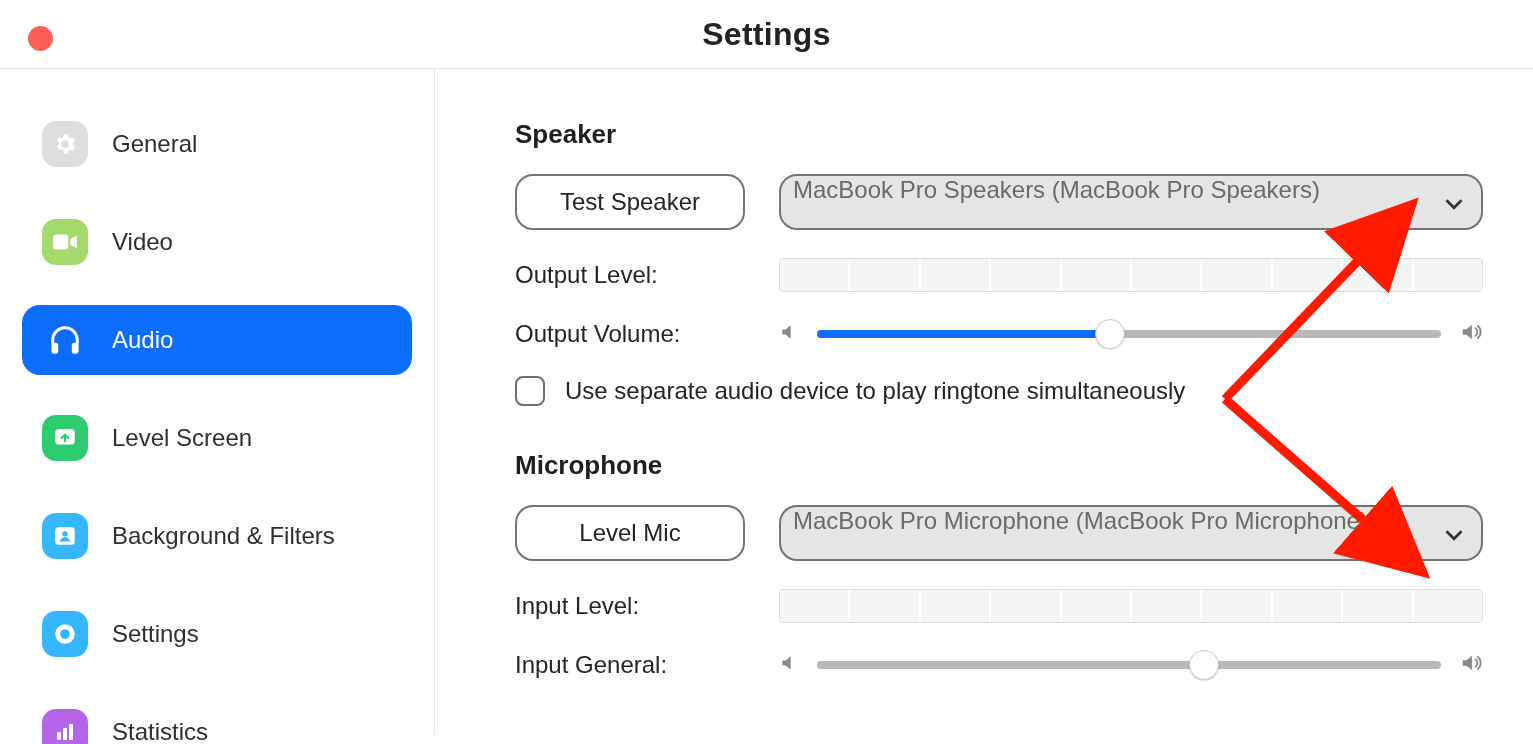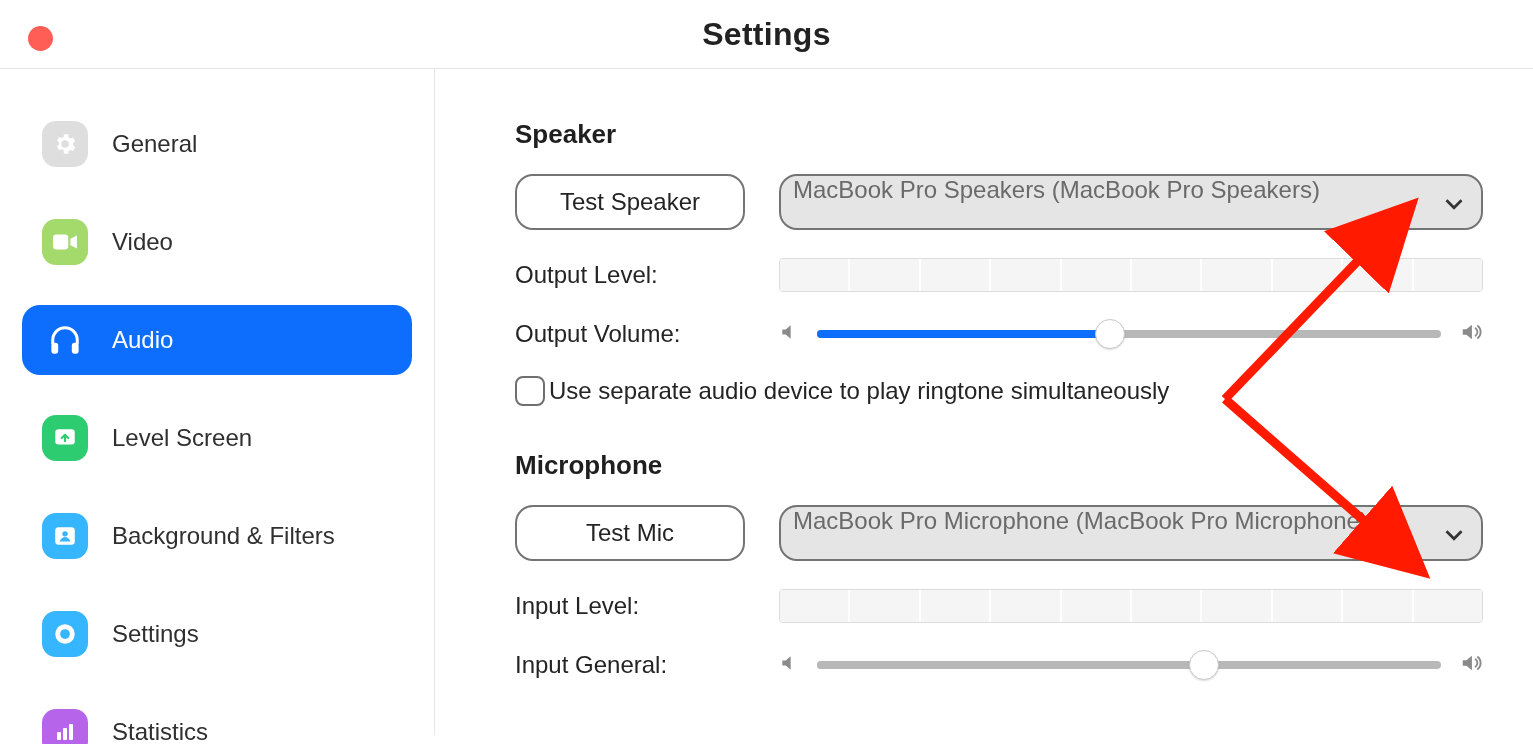--- a/index.html
+++ b/index.html
@@ -179,21 +179,21 @@
     border: 1px solid #c9c9c9;
     border-radius: 50%;
     transform: translate(-50%, -50%);
     box-shadow: 0 1px 2px rgba(0,0,0,0.15);
   }
   .vol-icon { color: #8a8a8a; }
   
   .check-row {
     display: flex;
     align-items: center;
-    gap: 4px;
+    gap: 20px;
     font-size: 24px;
     margin-top: 4px;
     margin-bottom: 44px;
   }
   .fake-checkbox {
     width: 30px; height: 30px;
     border: 2px solid #6f6f6f;
     border-radius: 8px;
     background: #fff;
   }
@@ -347,21 +347,21 @@
     </div>
 
     <div class="check-row">
       <div class="fake-checkbox"></div>
       <span>Use separate audio device to play ringtone simultaneously</span>
     </div>
 
     <div class="section-title">Microphone</div>
 
     <div class="row">
-      <button class="test-btn">Test Mic</button>
+      <button class="test-btn">Level Mic</button>
       <div class="device-select">
         <span>MacBook Pro Microphone (MacBook Pro Microphone)</span>
         <span class="chev">
           <svg width="18" height="12" viewBox="0 0 12 8" fill="none" stroke="#333" stroke-width="1.8">
               <path d="M1 1.5 6 6.5l5-5"></path>
             </svg>
         </span>
       </div>
     </div>
 

